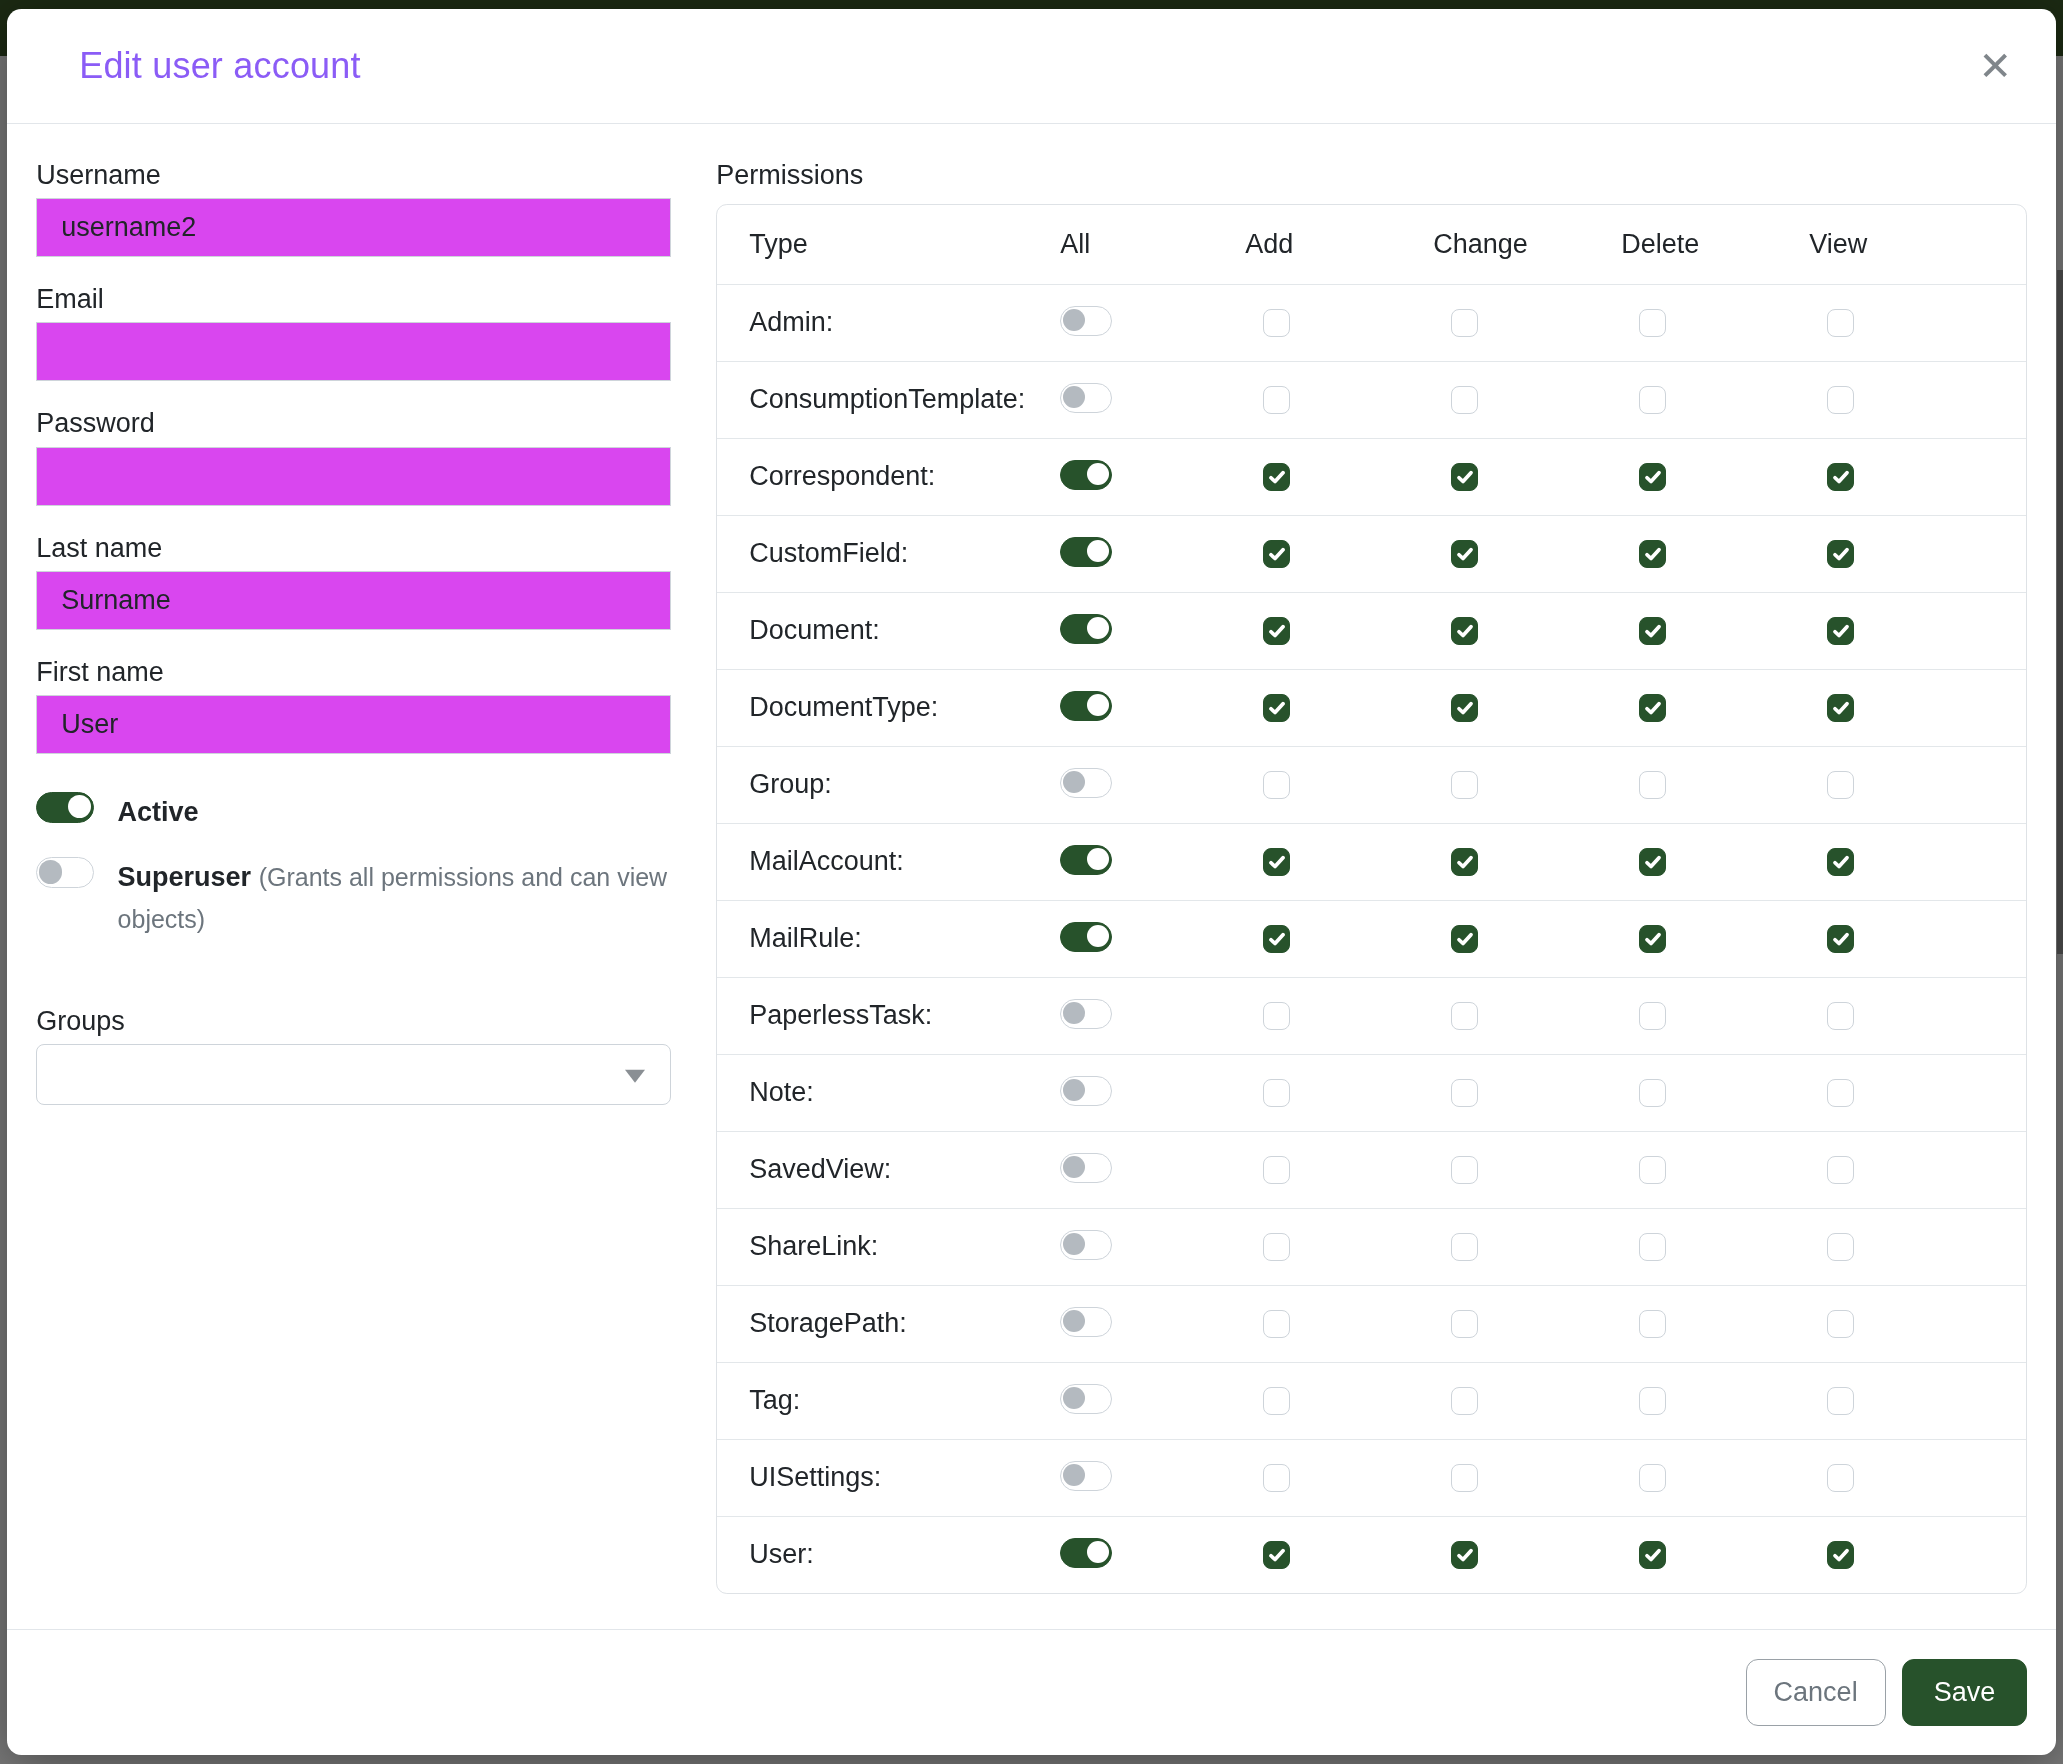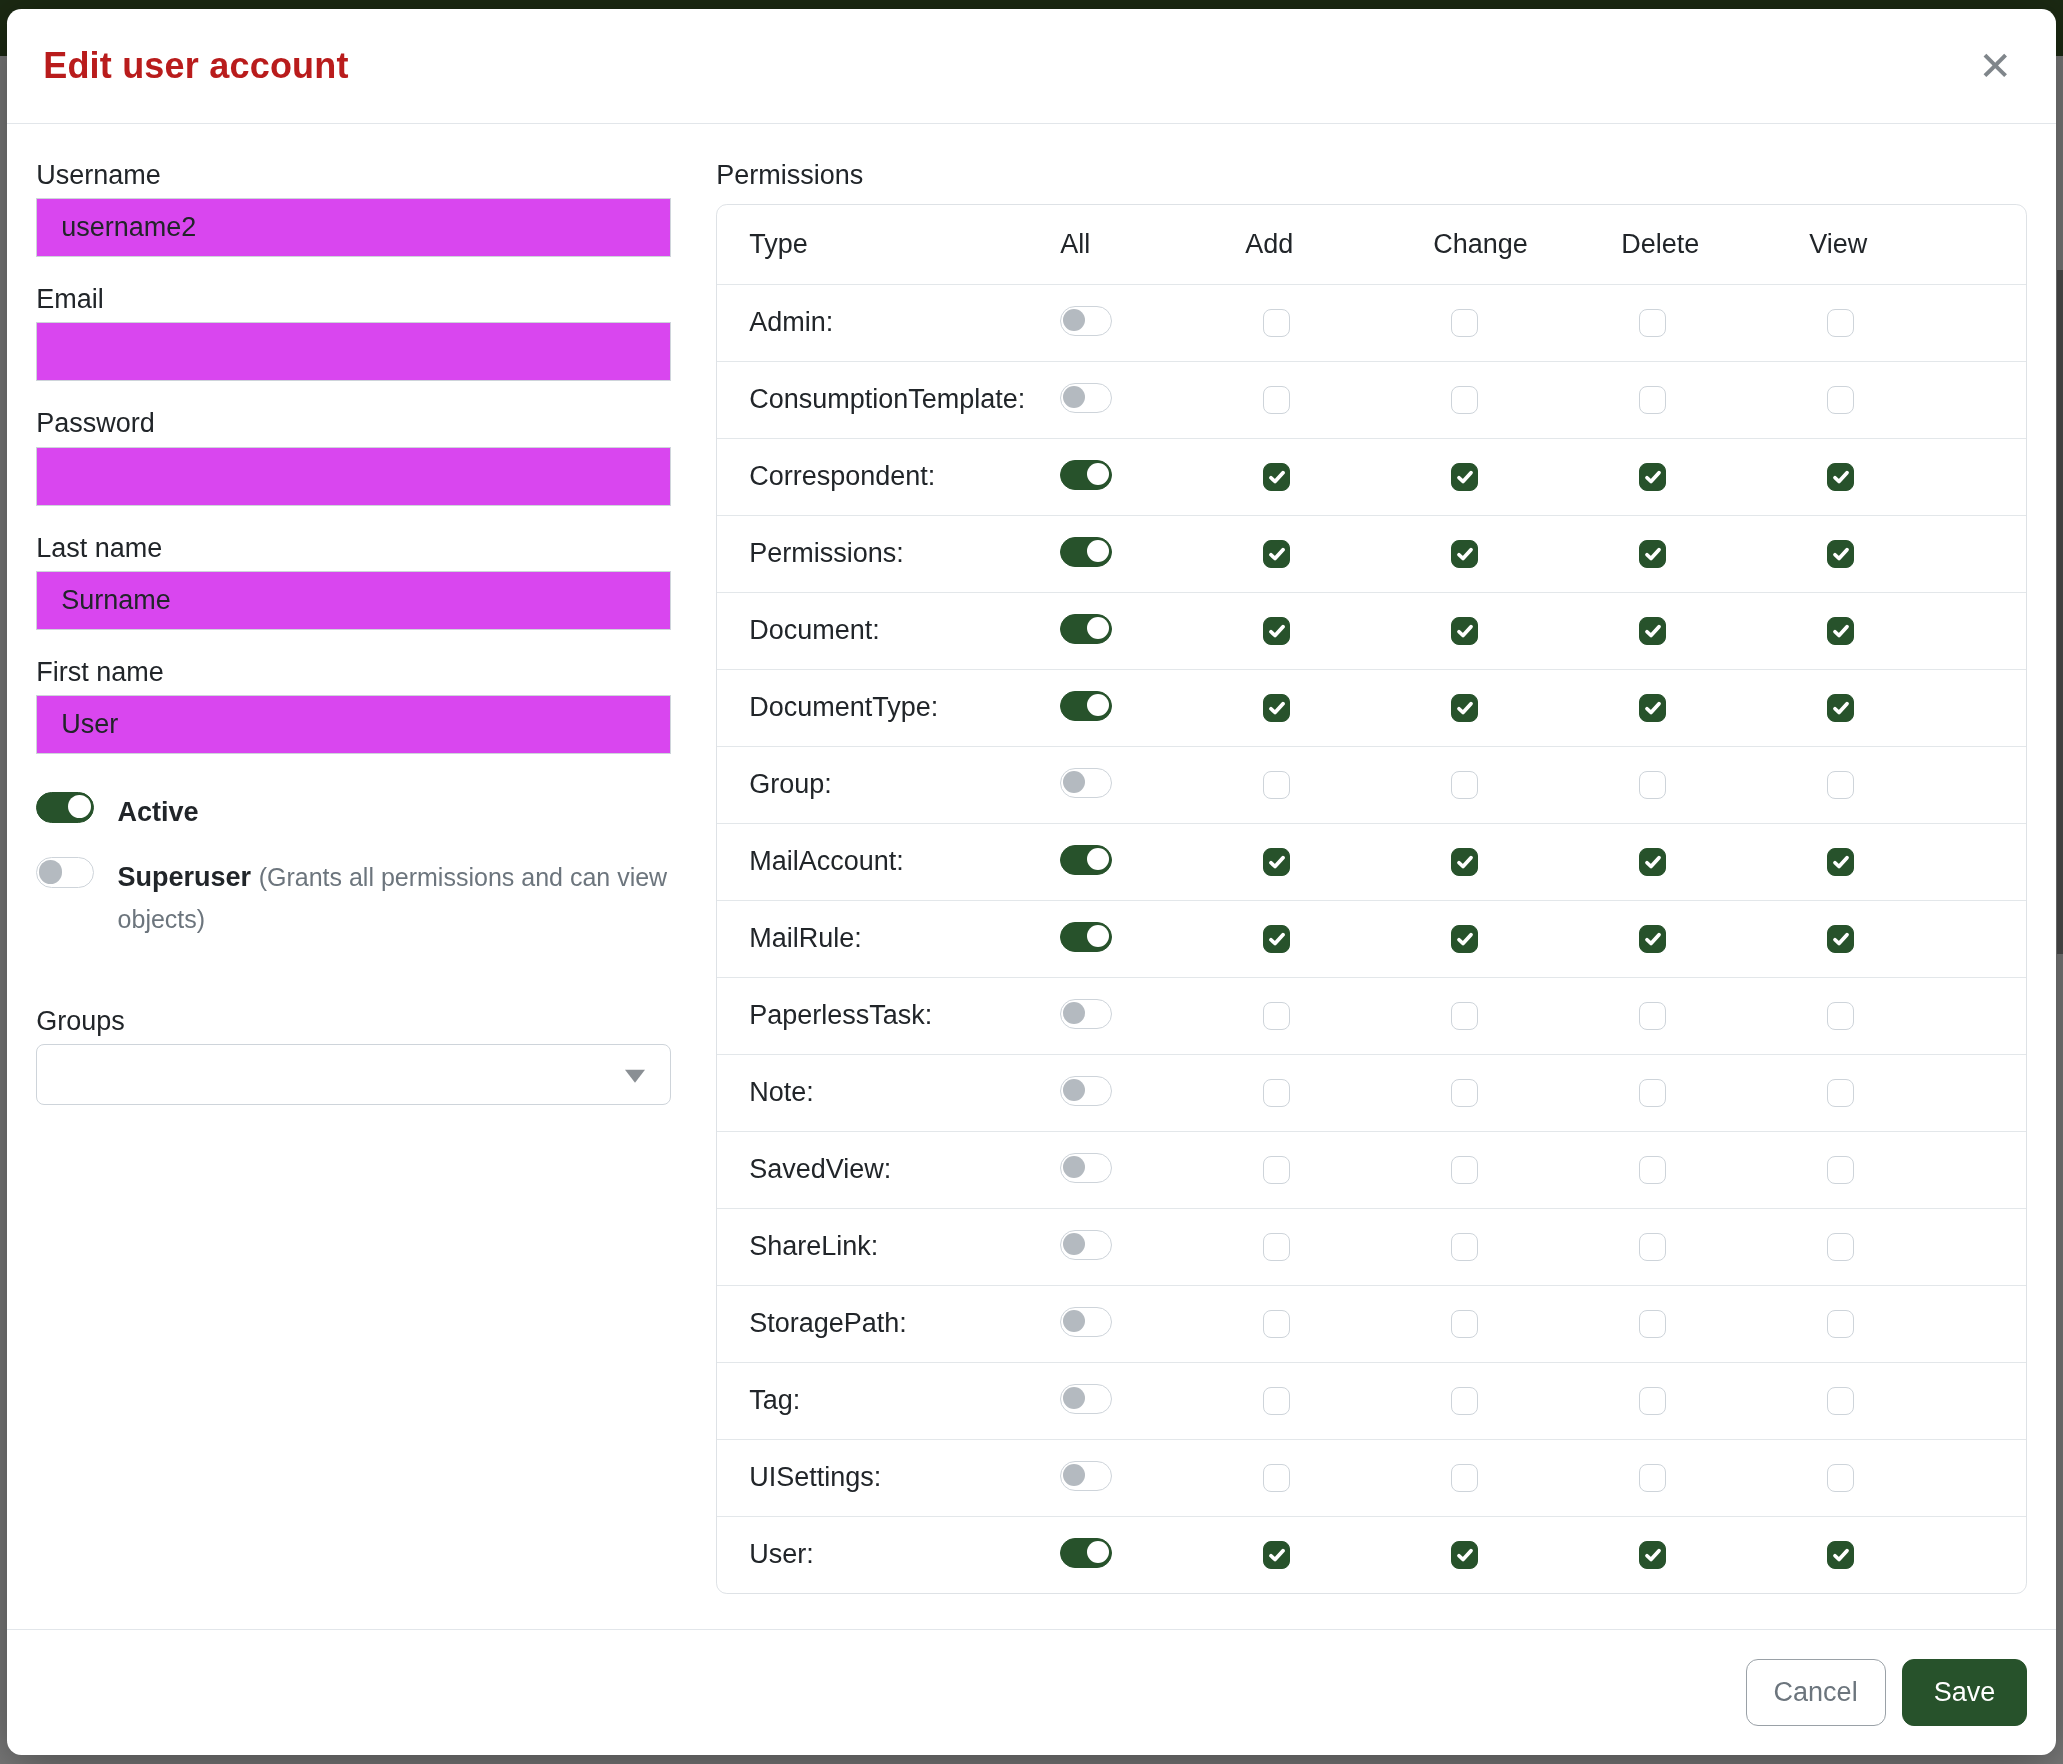--- a/index.html
+++ b/index.html
@@ -11,21 +11,21 @@
   .navbar-dim { position:absolute; top:0; left:0; width:100%; height:56px; background:#1c2a13; }
   .backdrop   { position:absolute; top:56px; left:0; width:100%; height:1708px; background:#7a7a7a; }
   .page-scrollbar { position:absolute; top:270px; right:0; width:6.3px; height:684px; background:#4e4e4e; }
 
   
   .modal { position:absolute; left:7.2px; top:9px; width:2049px; height:1746px;
            background:#ffffff; border-radius:14.4px; box-shadow:0 9px 54px rgba(0,0,0,.4);
            display:flex; flex-direction:column; }
   .modal-header { height:115px; flex:0 0 115px; padding:0 36px; display:flex; align-items:center;
                   border-bottom:1.8px solid #e2e6ea; }
-  .modal-title { font-size:36px; font-weight:700; color:#b91c1c; letter-spacing:0.2px; }
+  .modal-title { font-size:36px; font-weight:400; color:#8b5cf6; letter-spacing:0.2px;margin-left:36px; }
   .close-btn { margin-left:auto; width:50px; height:50px; border:none; background:transparent;
                font-size:40px; line-height:50px; color:#80868b; cursor:pointer; font-weight:400; }
 
   .modal-body { flex:1 1 auto; display:flex; gap:45px; padding:36px 29px 0 29px; }
   .col-left  { width:635px; flex:0 0 635px; }
   .col-right { flex:1 1 auto; min-width:0; }
 
   .field { margin-bottom:27px; }
   .field-label { font-size:27px; color:#212529; margin-bottom:7.2px; line-height:1.15; }
   .text-input { width:100%; height:59px; border:1.8px solid #ced4da; border-radius:0;
@@ -210,21 +210,21 @@
                 </div>
                 <div>
                   <span class="checkbox checked">
                     <svg viewBox="0 0 16 16">
                       <path d="M3.2 8.6 L6.4 11.6 L12.8 4.6" fill="none" stroke="#ffffff" stroke-width="3" stroke-linecap="round" stroke-linejoin="round"></path>
                     </svg>
                   </span>
                 </div>
               </div>
               <div class="perm-grid perm-row">
-                <div class="perm-type">Permissions:</div>
+                <div class="perm-type">CustomField:</div>
                 <div><span class="switch sm on"><span class="knob"></span></span></div>
                 <div>
                   <span class="checkbox checked">
                     <svg viewBox="0 0 16 16">
                       <path d="M3.2 8.6 L6.4 11.6 L12.8 4.6" fill="none" stroke="#ffffff" stroke-width="3" stroke-linecap="round" stroke-linejoin="round"></path>
                     </svg>
                   </span>
                 </div>
                 <div>
                   <span class="checkbox checked">

